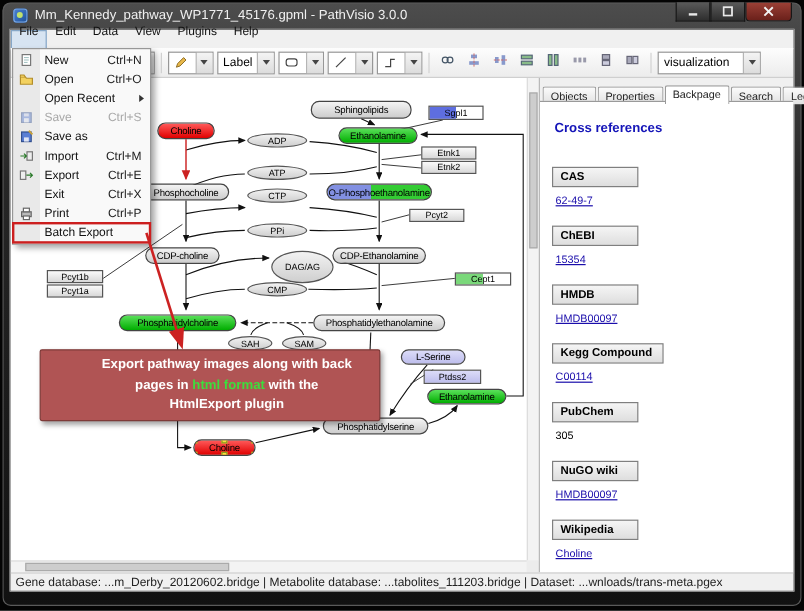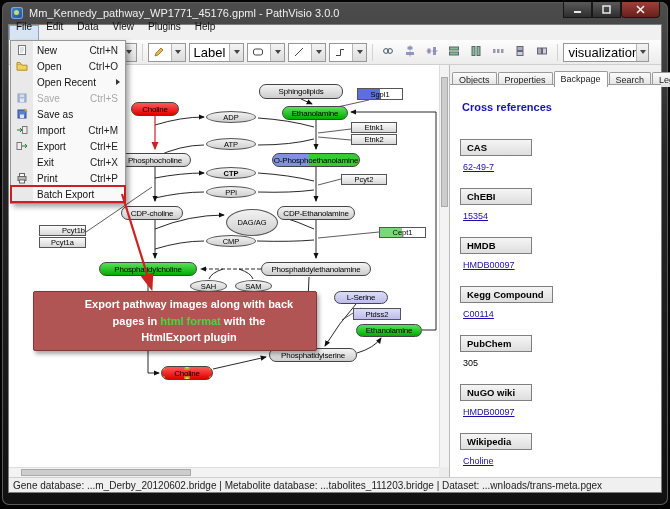--- a/index.html
+++ b/index.html
@@ -29,21 +29,21 @@
     background:#f0f0f0;border-bottom:1px solid #dcdcdc;font-size:10px;}
   .mb-item{padding:1px 7px 16px;display:flex;align-items:center;color:#111;cursor:default;}
   .mb-item.active{background:#d7e4f2;box-shadow:inset 0 0 0 1px #86a7c8;}
   
   .toolbar{position:absolute;left:0;top:15px;right:0;height:25px;display:flex;align-items:center;
     gap:3px;padding:0 4px;background:linear-gradient(#fdfdfd,#ececec);border-bottom:1px solid #cfcfcf;box-sizing:border-box;}
   .tb-sep{width:1px;height:17px;background:#d2d2d2;margin:0 2px;flex:none;}
   .tb-btn{width:20px;height:20px;display:flex;align-items:center;justify-content:center;flex:none;}
   .tb-label{font-size:10px;color:#222;margin:0 2px;flex:none;}
   .combo{display:inline-flex;align-items:stretch;height:17px;border:1px solid #979797;background:#fff;
-    font-size:13px;flex:none;}
+    font-size:10px;flex:none;}
   .combo .val{display:flex;align-items:center;padding:0 4px;min-width:14px;}
   .combo .drop{width:13px;display:flex;align-items:center;justify-content:center;
     background:linear-gradient(#f4f4f4,#dcdcdc);border-left:1px solid #b5b5b5;}
   .caret{width:0;height:0;border-left:3px solid transparent;border-right:3px solid transparent;border-top:4px solid #444;}
   
   .main{position:absolute;left:0;top:40px;right:0;bottom:15px;}
   .canvas-wrap{position:absolute;left:0;top:0;width:440px;bottom:0;}
   .canvas{position:absolute;left:0;top:0;right:10px;bottom:10px;background:#fff;overflow:hidden;}
   .vscroll{position:absolute;right:0;top:0;width:10px;bottom:10px;background:#f3f3f3;border-left:1px solid #ddd;box-sizing:border-box;}
   .vscroll .thumb{position:absolute;left:1px;top:12px;width:7px;height:130px;background:#cdcdcd;border:1px solid #aaa;box-sizing:border-box;}
@@ -357,39 +357,39 @@
             </div>
             <div class="pnode ellipse" style="left: 197px; top: 73px; width: 50px; height: 12px;">
               <span class="lbl">ATP</span>
             </div>
             <div class="pnode metabolite" style="left: 110px; top: 88px; width: 72px; height: 14px;">
               <span class="lbl">Phosphocholine</span>
             </div>
             <div class="pnode metabolite blue-green" style="left: 263px; top: 88px; width: 88px; height: 14px;">
               <span class="lbl">O-Phosphoethanolamine</span>
             </div>
-            <div class="pnode ellipse" style="left: 197px; top: 102px; width: 50px; height: 12px; font-weight: bold;">
+            <div class="pnode ellipse" style="left: 197px; top: 92px; width: 50px; height: 12px;">
               <span class="lbl">CTP</span>
             </div>
             <div class="pnode gene" style="left: 332px; top: 109px; width: 46px; height: 11px;">
               <span class="lbl">Pcyt2</span>
             </div>
             <div class="pnode ellipse" style="left: 197px; top: 121px; width: 50px; height: 12px;">
               <span class="lbl">PPi</span>
             </div>
             <div class="pnode metabolite" style="left: 112px; top: 141px; width: 62px; height: 14px;">
               <span class="lbl">CDP-choline</span>
             </div>
             <div class="pnode metabolite" style="left: 268px; top: 141px; width: 78px; height: 14px; text-align: center;">
               <span class="lbl">CDP-Ethanolamine</span>
             </div>
             <div class="pnode ellipse" style="left: 217px; top: 144px; width: 52px; height: 27px;">
               <span class="lbl">DAG/AG</span>
             </div>
-            <div class="pnode gene" style="left: 30px; top: 160px; width: 47px; height: 11px; justify-content: flex-end;">
+            <div class="pnode gene" style="left: 30px; top: 160px; width: 47px; height: 11px;">
               <span class="lbl">Pcyt1b</span>
             </div>
             <div class="pnode gene" style="left: 30px; top: 172px; width: 47px; height: 11px;">
               <span class="lbl">Pcyt1a</span>
             </div>
             <div class="pnode gene half-green" style="left: 370px; top: 162px; width: 47px; height: 11px;">
               <span class="lbl">Cept1</span>
             </div>
             <div class="pnode ellipse" style="left: 197px; top: 170px; width: 50px; height: 12px;">
               <span class="lbl">CMP</span>

